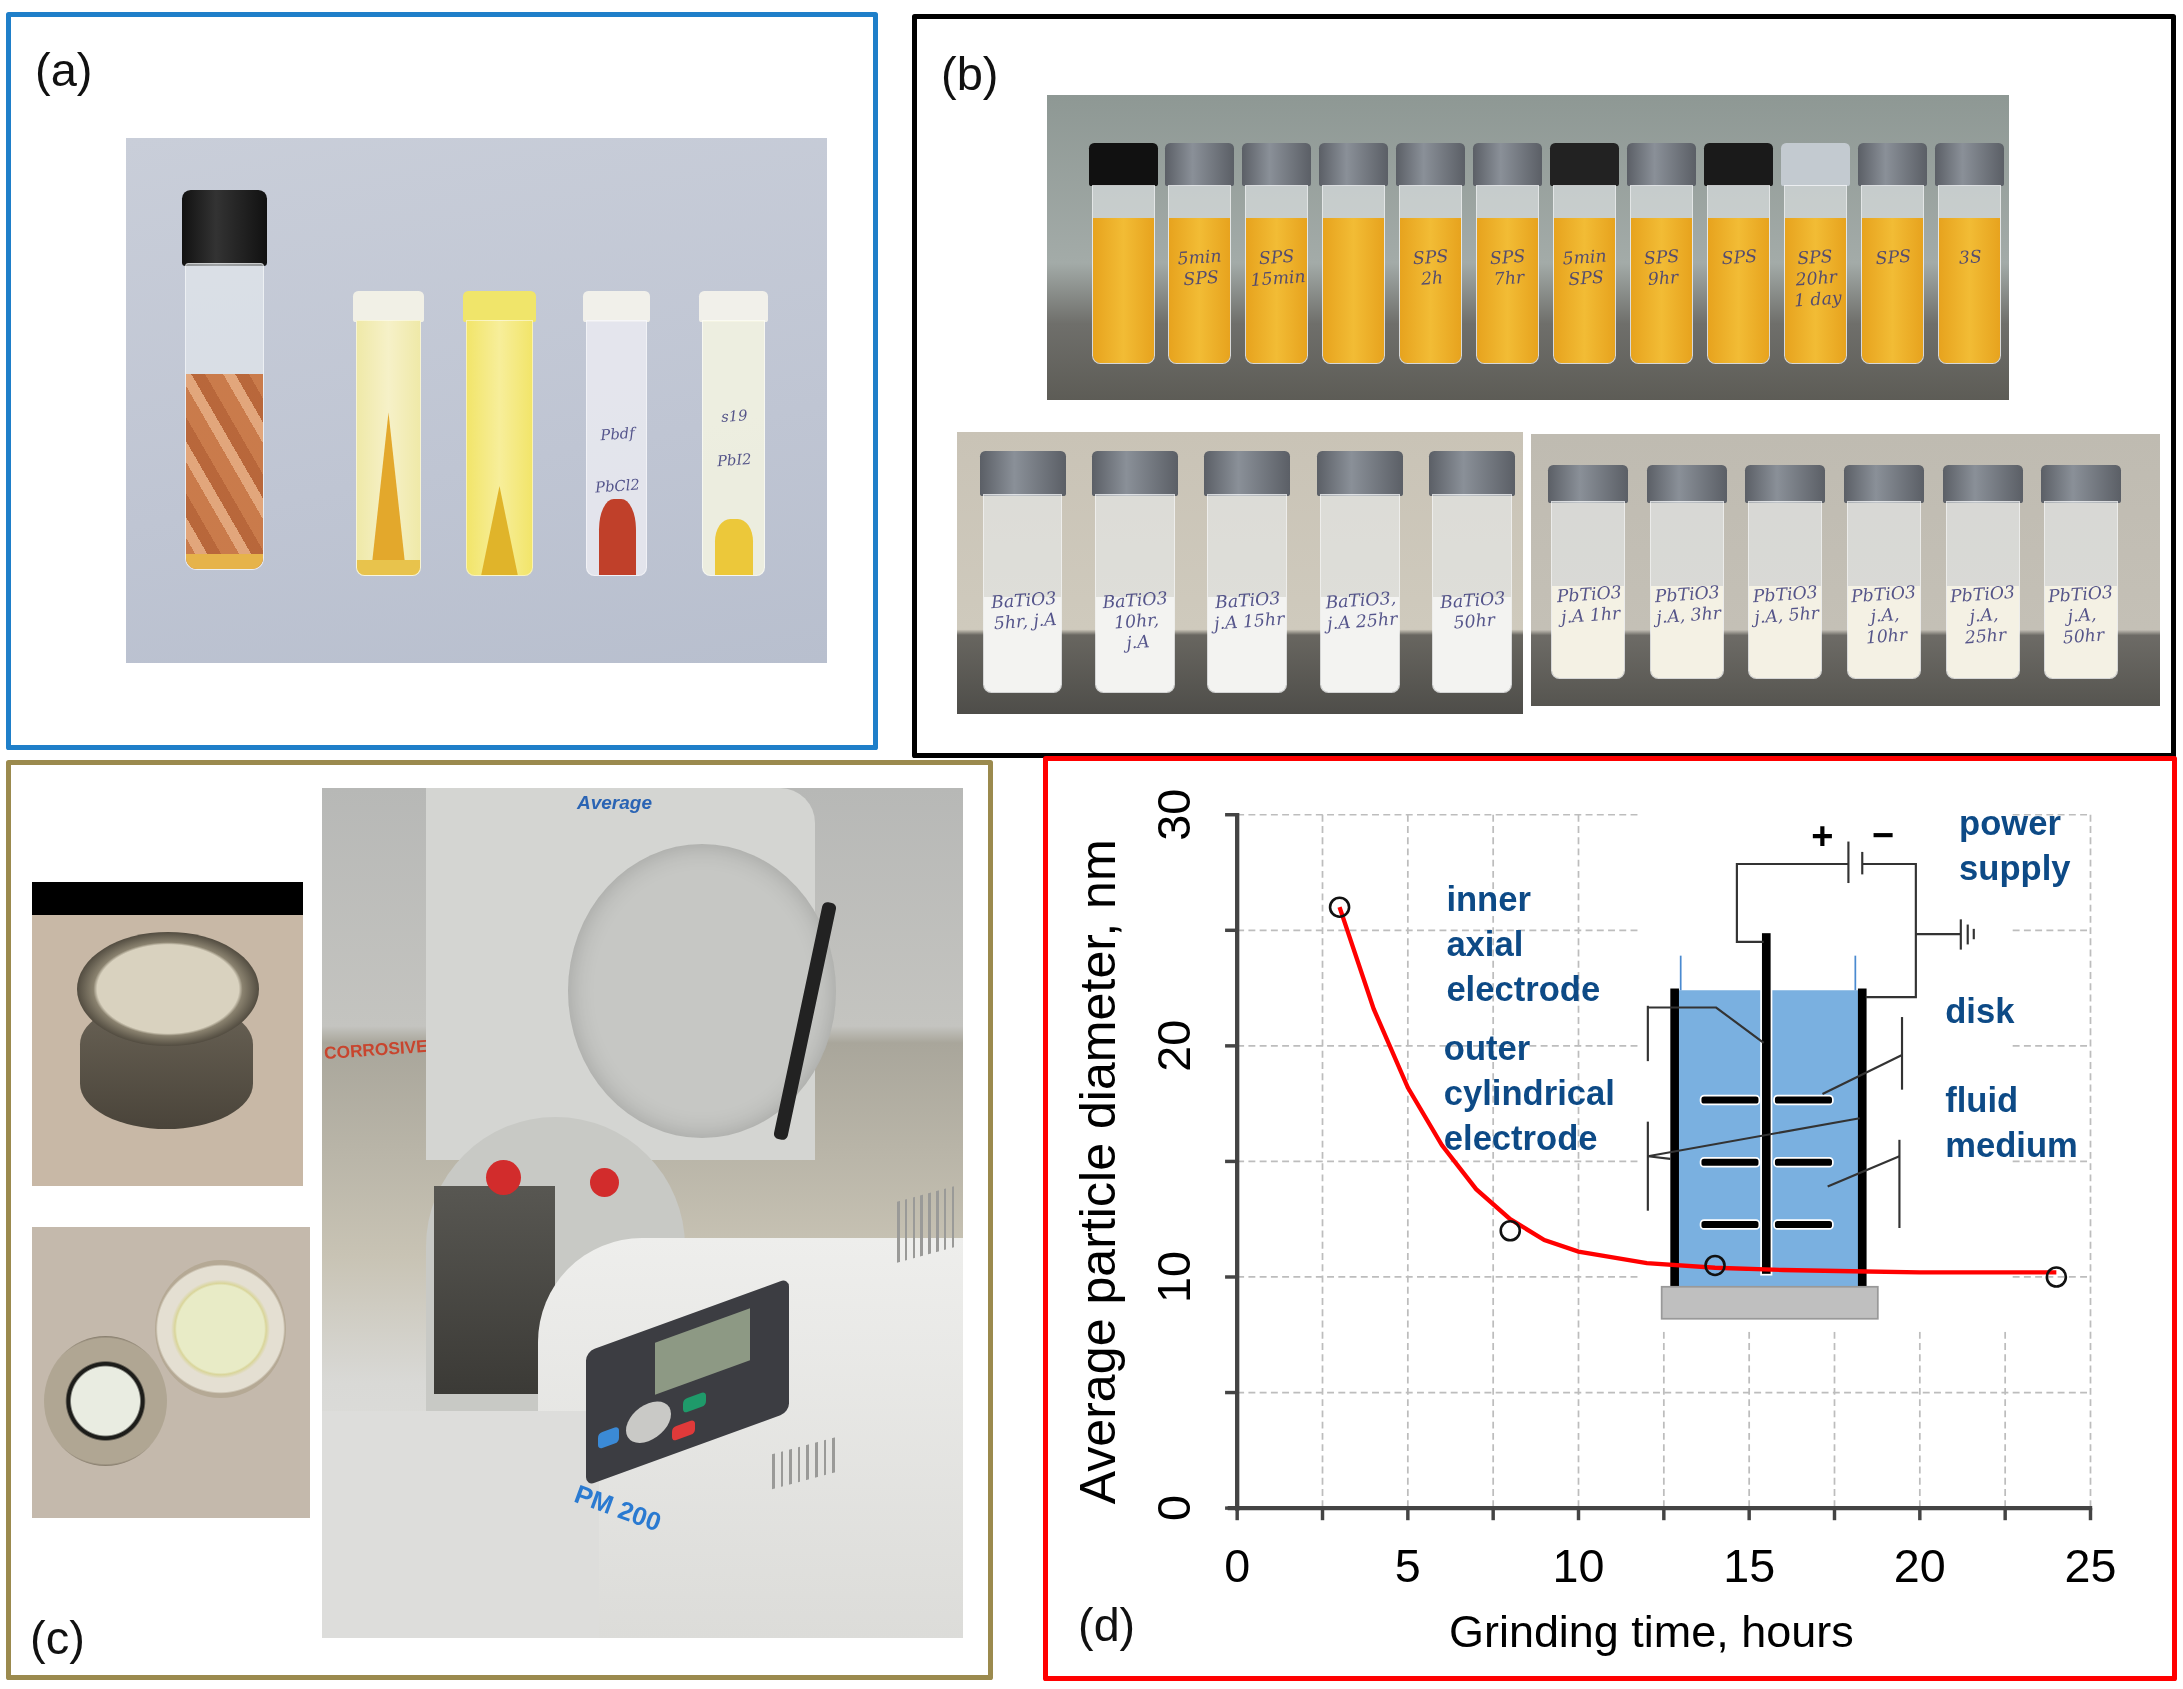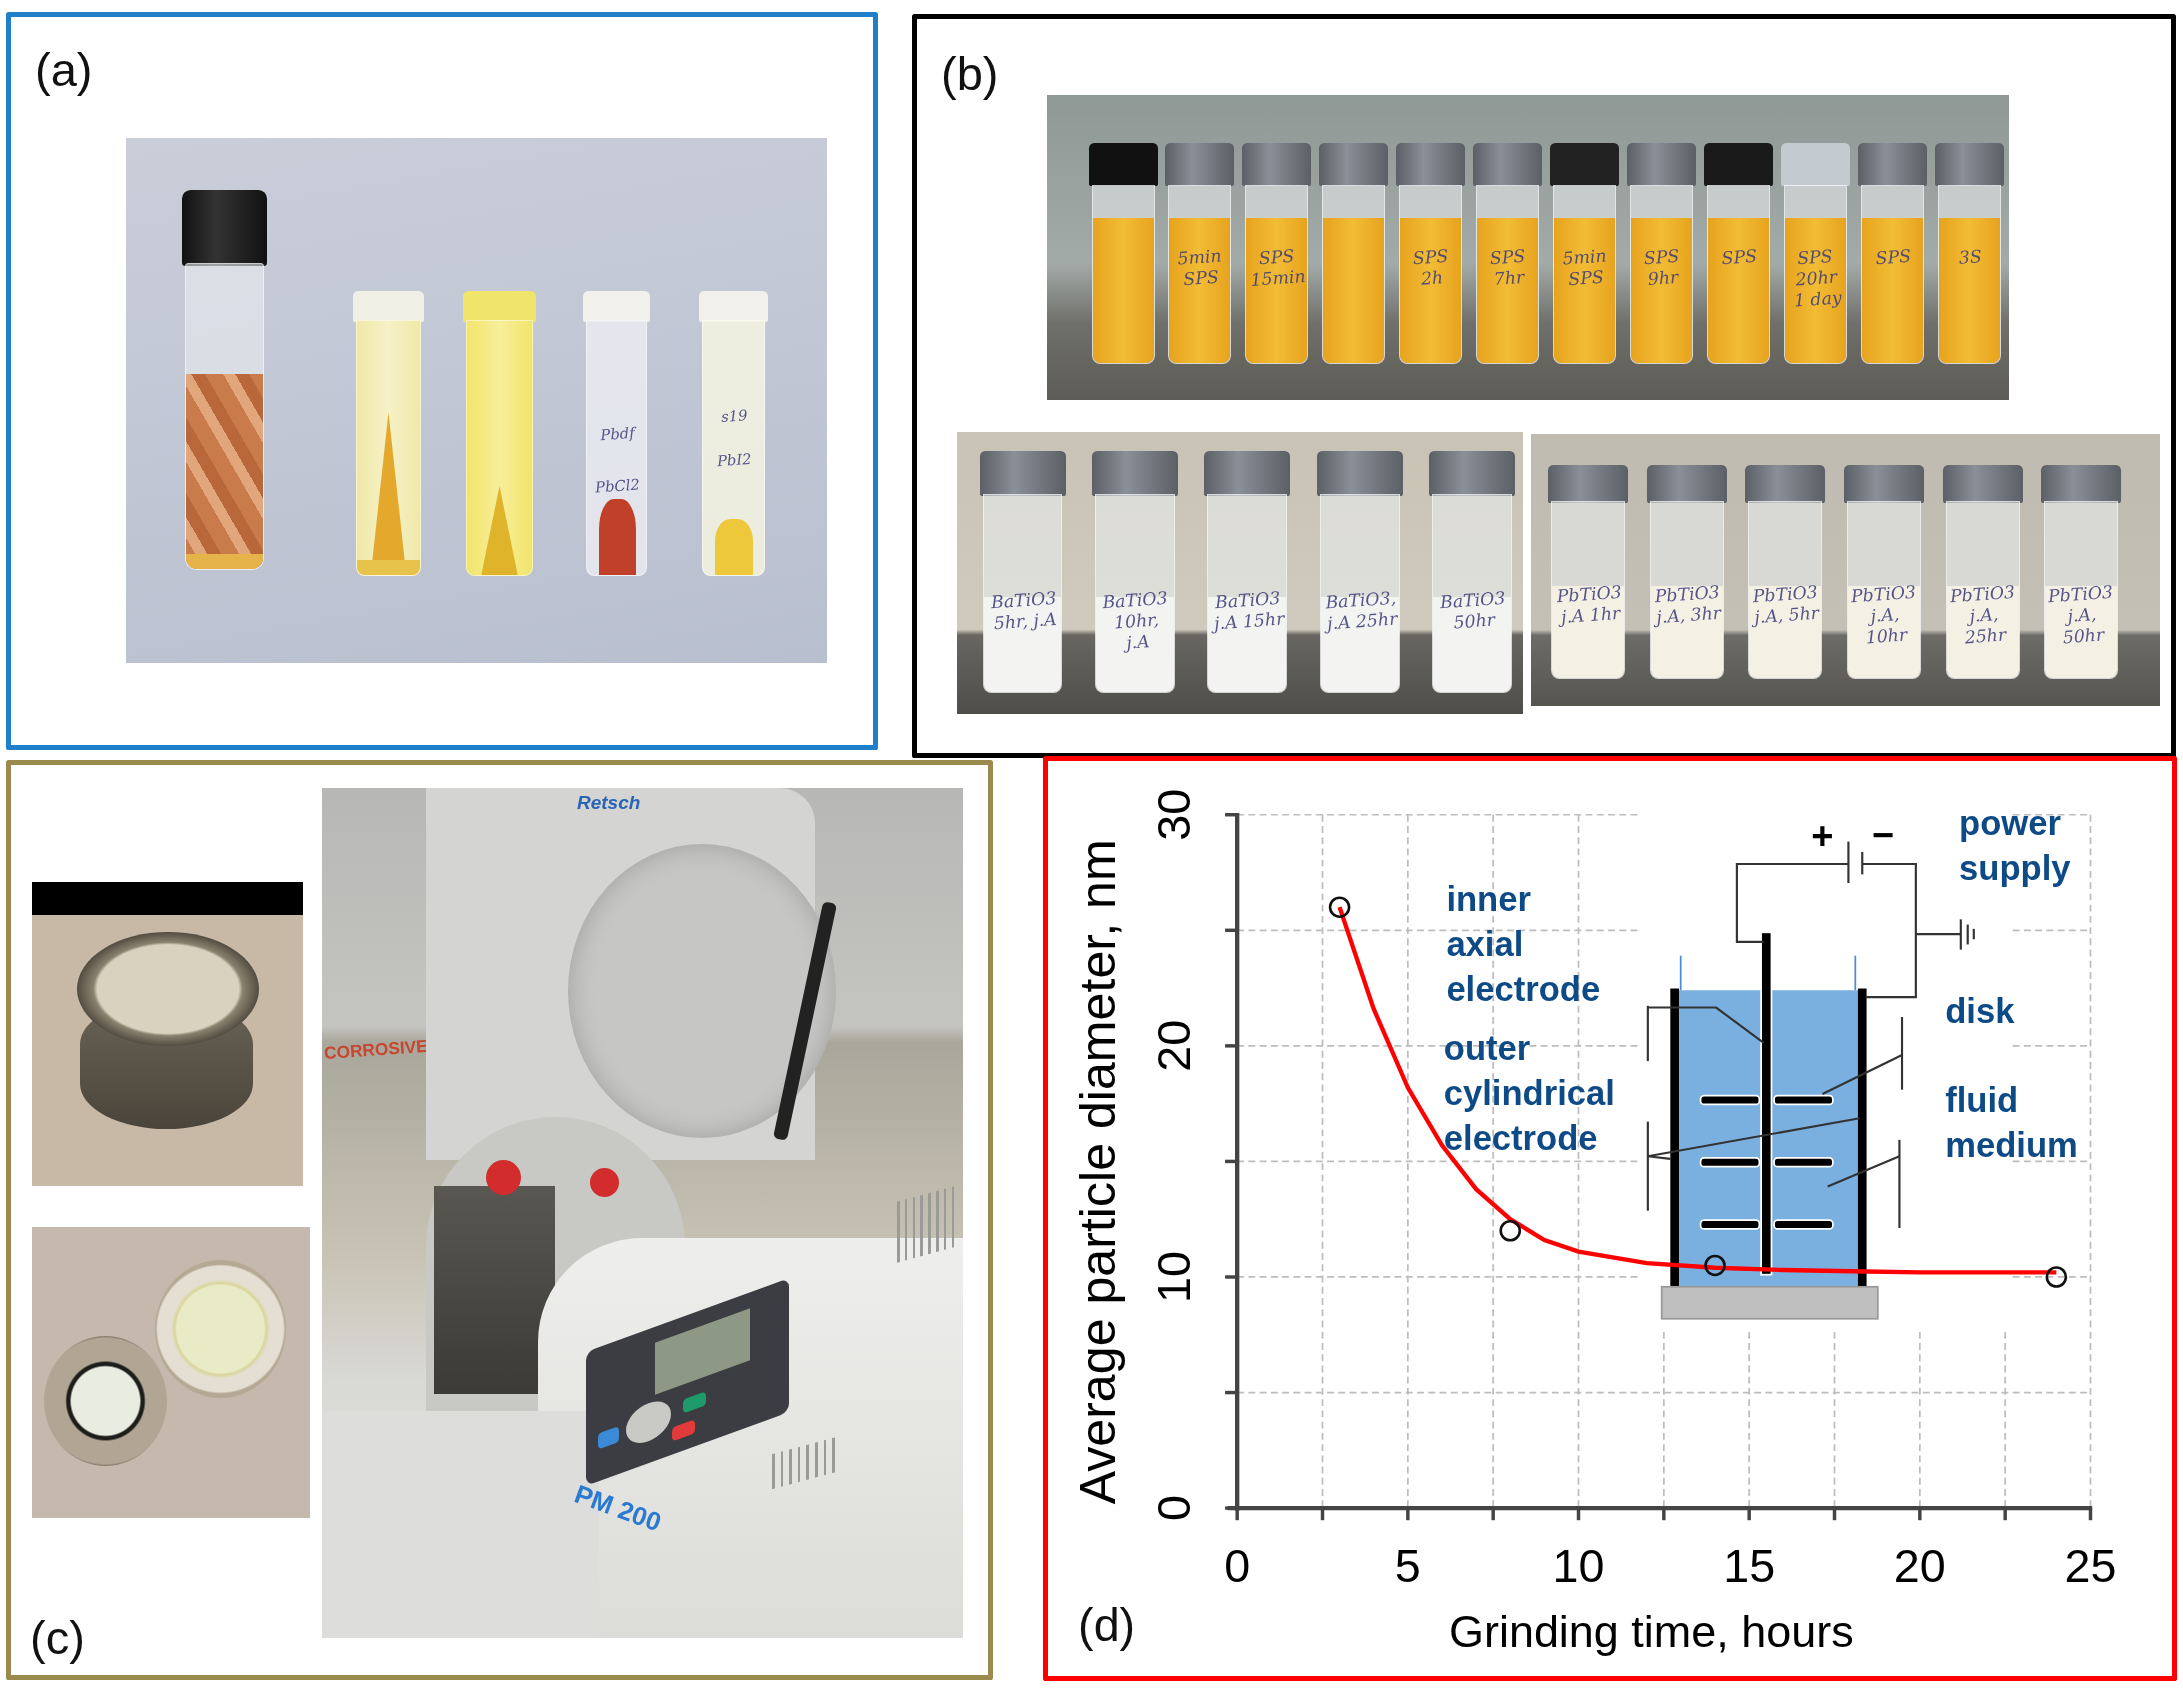--- a/index.html
+++ b/index.html
@@ -257,21 +257,21 @@
     <div class="abs" style="left:123px;top:33px;width:131px;height:138px;border-radius:50%;background:radial-gradient(circle,#e8ebc6 0 46%,#d9d59a 48%,#e4dfd2 52% 66%,#b5a995 68% 100%);"></div>
   </div>
 
   <div class="photo" style="left:311px;top:23px;width:641px;height:850px;background:linear-gradient(180deg,#b7b8b6 0%,#c4c4c0 28%,#a9a69b 30%,#c8c3b4 55%,#d9d9d6 70%,#e5e5e3 100%);">
 
     <div class="abs" style="left:1.7px;top:251px;color:#c8452e;font-size:17.3px;font-weight:bold;transform:rotate(-4deg);">CORROSIVES</div>
     <div class="abs" style="left:130px;top:230px;width:104px;color:#c8452e;font-size:14px;font-weight:bold;text-align:center;transform:rotate(-5deg);line-height:1.1;">FLAMMABLE KEEP FIRE AWAY</div>
 
     <div class="abs" style="left:104px;top:0;width:389px;height:372px;background:#d4d5d2;border-radius:0 35px 0 0;"></div>
     <div class="abs" style="left:246px;top:56px;width:268px;height:294px;border-radius:50%;background:#c6c7c4;box-shadow:inset 0 0 26px rgba(0,0,0,.2);"></div>
-    <div class="abs" style="left:255px;top:3.5px;color:#2a64b4;font-size:19px;font-weight:bold;font-style:italic;">Retsch</div>
+    <div class="abs" style="left:255px;top:3.5px;color:#2a64b4;font-size:19px;font-weight:bold;font-style:italic;">Average</div>
 
     <div class="abs" style="left:476px;top:112px;width:14px;height:242px;background:#222;transform:rotate(12deg);border-radius:5.2px;"></div>
 
     <div class="abs" style="left:104px;top:329px;width:259px;height:329px;background:#c8c9c5;border-radius:130px 130px 8.6px 8.6px;"></div>
     <div class="abs" style="left:112px;top:398px;width:121px;height:208px;background:linear-gradient(180deg,#585752,#3b3a36);"></div>
     <div class="abs" style="left:164px;top:372px;width:35px;height:35px;border-radius:50%;background:#d22c2c;"></div>
     <div class="abs" style="left:268px;top:380px;width:29px;height:29px;border-radius:50%;background:#d22c2c;"></div>
 
     <div class="abs" style="left:216px;top:450px;width:425px;height:400px;background:linear-gradient(180deg,#eeeeec,#dcdcd9);border-radius:104px 0 0 0;"></div>
     <div class="abs" style="left:0;top:623px;width:277px;height:227px;background:#dddddb;"></div>

